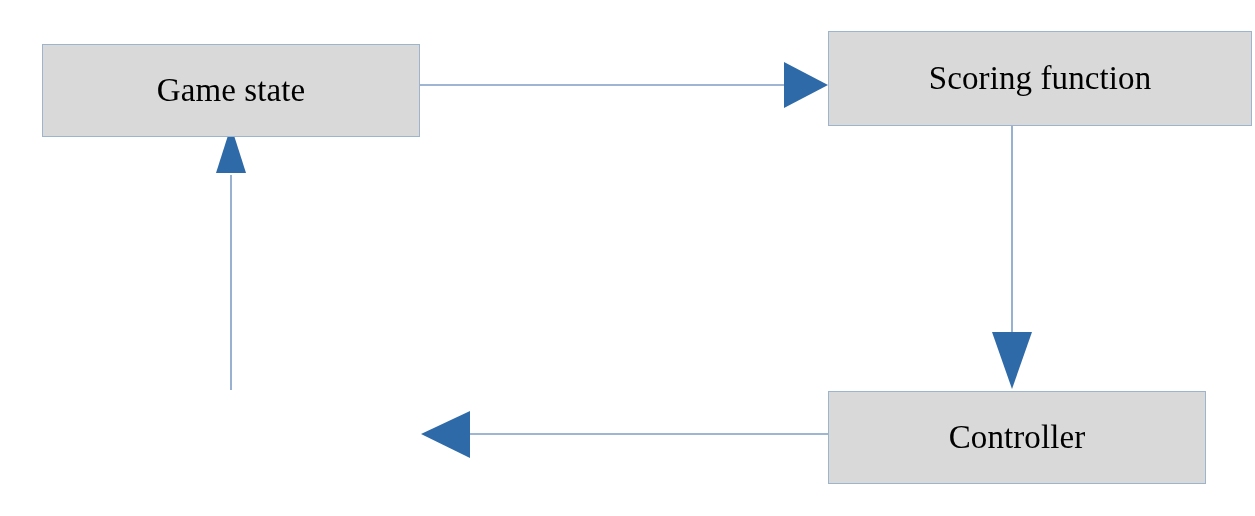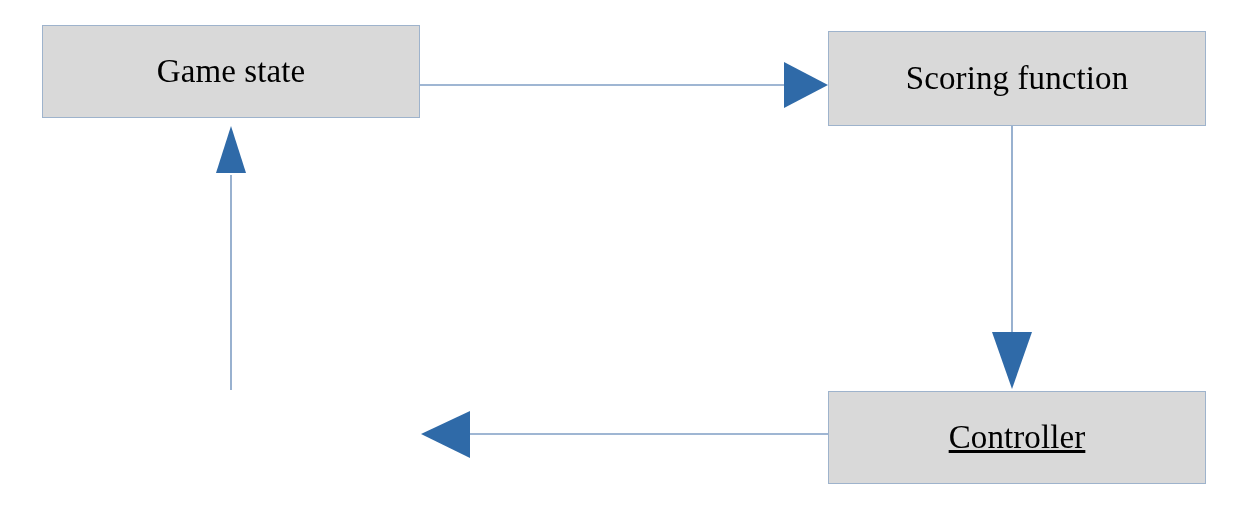--- a/index.html
+++ b/index.html
@@ -37,24 +37,24 @@
   .node-label {
     font-family: "Liberation Serif", "DejaVu Serif", serif;
     font-size: 33px;
     line-height: 1.1;
     color: #000000;
     white-space: nowrap;
     text-align: center;
     letter-spacing: 0.1px;
   }
   
-  #node-game-state        { left: 42px;  top: 25px;  width: 378px; height: 93px; }
-  #node-scoring-function  { left: 828px; top: 31px;  width: 378px; height: 95px; }
+  #node-game-state        { left: 42px;  top: 44px;  width: 378px; height: 93px; }
+  #node-scoring-function  { left: 828px; top: 31px;  width: 424px; height: 95px; }
   #node-game-mechanical-bias { left: 42px;  top: 391px; width: 378px; height: 93px; }
-  #node-controller        { left: 828px; top: 391px; width: 378px; height: 93px; text-decoration: underline; }
+  #node-controller        { left: 828px; top: 391px; width: 378px; height: 93px; }
 </style>
 </head>
 <body>
 
 <div id="canvas">
 
   <svg id="flow-svg" viewBox="0 0 1255 516" xmlns="http://www.w3.org/2000/svg">
 
     <g>
       <line x1="420" y1="85" x2="790" y2="85" stroke="#7f9ec4" stroke-width="1.6"></line>

